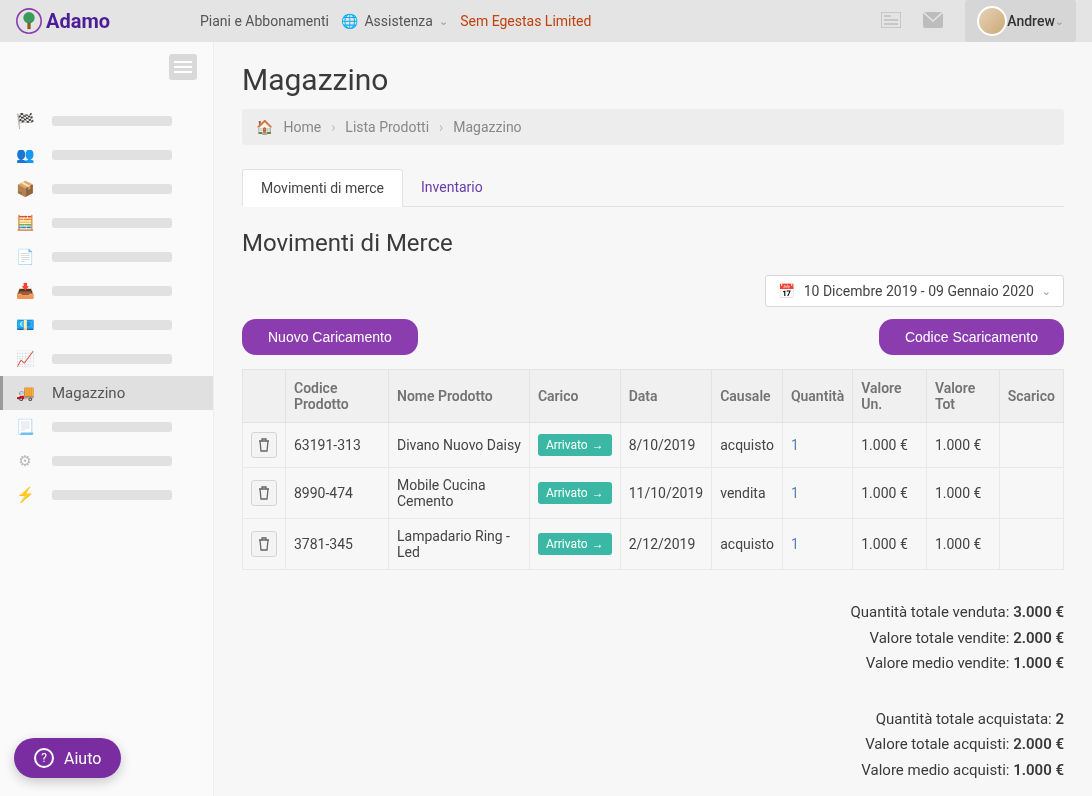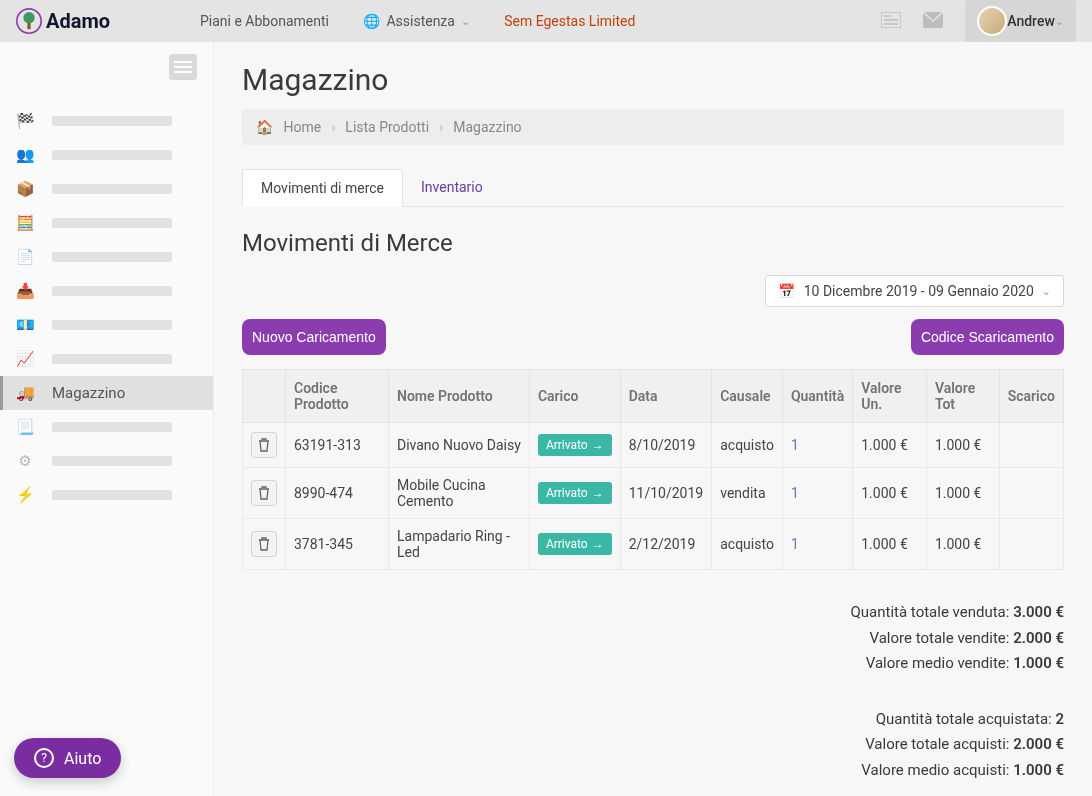--- a/index.html
+++ b/index.html
@@ -1,22 +1,22 @@
 <!DOCTYPE html>
 <html><head>
 <meta charset="utf-8">
 <style>
 * { box-sizing: border-box; margin: 0; padding: 0; }
 body { font-family: -apple-system, BlinkMacSystemFont, "Segoe UI", Roboto, sans-serif; background: #f7f7f7; color: #3a3a3a; font-size: 14px; }
 
 
 .topbar { height: 42px; background: #e4e4e4; display: flex; align-items: center; padding: 0 16px; }
-.logo { display: flex; align-items: center; font-weight: 700; font-size: 20px; color: #0f172a; }
+.logo { display: flex; align-items: center; font-weight: 700; font-size: 20px; color: #4c1d95; }
 .logo-icon { width: 26px; height: 26px; margin-right: 4px; }
-.topbar-left { display: flex; align-items: flex-start; gap: 34px; margin-left: 90px; }
+.topbar-left { display: flex; align-items: flex-start; gap: 12px; margin-left: 90px; }
 .topbar-link { color: #555; font-size: 14px; cursor: pointer; }
 .topbar-assist { display: flex; align-items: center; gap: 6px; }
 .topbar-company { font-weight: 400; color: #c2410c; }
 .topbar-right { margin-left: auto; display: flex; align-items: center; gap: 22px; }
 .topbar-icon { color: #bdbdbd; font-size: 18px; cursor: pointer; }
 .user-chip { display: flex; align-items: center; gap: 0; background: #d6d6d6; padding: 6px 12px; border-radius: 3px; cursor: pointer; }
 .avatar { width: 30px; height: 30px; border-radius: 50%; background: linear-gradient(135deg,#e8d4b8,#c9a876); border: 2px solid #fff; }
 .user-name { font-weight: 500; color: #333; }
 
 
@@ -42,21 +42,21 @@
 .tabs { display: flex; border-bottom: 1px solid #e3e3e3; margin-bottom: 22px; }
 .tab { padding: 10px 18px; font-size: 14px; cursor: pointer; color: #6a3aa8; }
 .tab.active { border: 1px solid #e3e3e3; border-bottom: 1px solid #fff; margin-bottom: -1px; border-radius: 3px 3px 0 0; color: #444; background: #fff; }
 
 .section-title { font-size: 24px; font-weight: 400; margin-bottom: 18px; }
 
 .date-range-row { display: flex; justify-content: flex-end; margin-bottom: 12px; }
 .date-range { border: 1px solid #d8d8d8; padding: 7px 12px; border-radius: 3px; background: #fff; color: #444; font-size: 14px; display: flex; align-items: center; gap: 8px; cursor: pointer; }
 
 .btn-row { display: flex; justify-content: space-between; margin-bottom: 14px; }
-.btn { background: #8b3db0; color: #fff; border: none; padding: 10px 10px; border-radius: 8px; font-size: 14px; cursor: pointer; }
+.btn { background: #8b3db0; color: #fff; border: none; padding: 10px 26px; border-radius: 14px; font-size: 14px; cursor: pointer; }
 
 table { width: 100%; border-collapse: collapse; font-size: 14px; }
 th { text-align: left; padding: 10px 8px; font-weight: 600; background: #f0f0f0; border: 1px solid #e3e3e3; color: #737373; }
 td { padding: 9px 8px; border: 1px solid #e9e9e9; color: #444; vertical-align: middle; }
 tr.alt td { background: #f7f7f7; }
 .del-btn { width: 26px; height: 26px; background: #f3f3f3; border: 1px solid #d4d4d4; border-radius: 3px; display: inline-flex; align-items: center; justify-content: center; cursor: pointer; color: #666; }
 .badge { background: #3bb8a5; color: #fff; padding: 4px 8px; border-radius: 3px; font-size: 12px; display: inline-flex; align-items: center; gap: 4px; cursor: pointer; }
 .qty-link { color: #5a7fb8; cursor: pointer; }
 
 .totals { margin-top: 22px; text-align: right; line-height: 1.7; font-size: 15px; }

